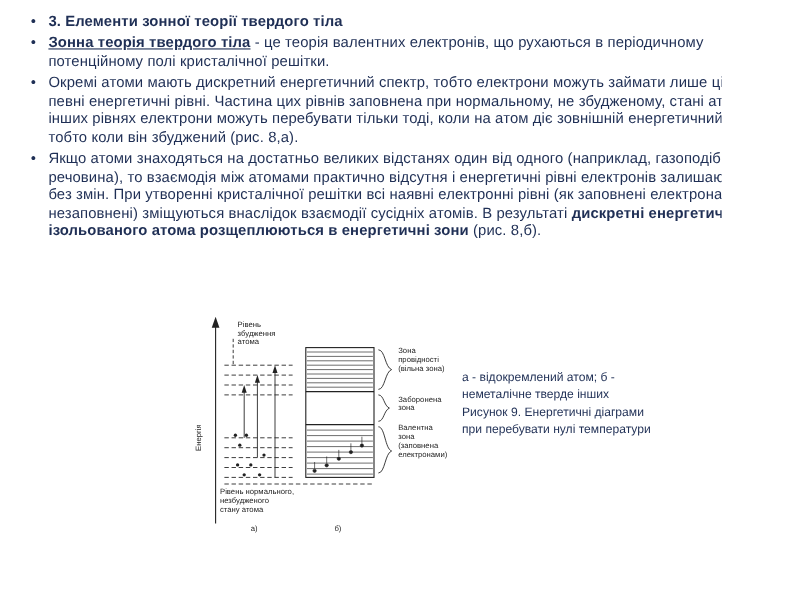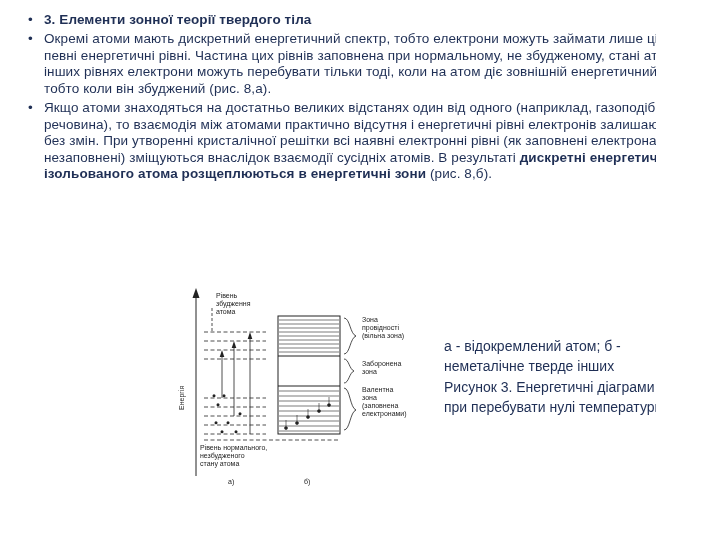--- a/index.html
+++ b/index.html
@@ -19,33 +19,36 @@
 
   .diagram{position:absolute;left:166px;top:280px;width:280px;height:216px;}
   .diagram svg{position:absolute;left:0;top:0;}
   .dlabel{
     position:absolute;font-size:7px;line-height:1.15;color:#222222;
     white-space:pre-line;font-family:"Liberation Sans", sans-serif;
   }
   .dlabel.rot{transform:rotate(-90deg);transform-origin:0 0;}
 
   .caption{
-    position:absolute;left:444px;top:336px;width:266px;
-    font-size:14px;line-height:1.45;color:#1f2f55;
+    position:absolute;left:420px;top:336px;width:266px;
+    font-size:11px;line-height:1.45;color:#1f2f55;
   }
   .caption div{white-space:nowrap;}
 </style>
 </head>
 <body>
 
 <div class="slide">
 
   <ul class="bullets">
     <li>
       <span class="bold">3. Елементи зонної теорії твердого тіла</span>
+    </li>
+    <li>
+      <span class="bold underline">Зонна теорія твердого тіла</span><span> - це теорія валентних електронів, що рухаються в періодичному потенційному полі кристалічної решітки.</span>
     </li>
     <li>
       <span>Окремі атоми мають дискретний енергетичний спектр, тобто електрони можуть займати лише цілком певні енергетичні рівні. Частина цих рівнів заповнена при нормальному, не збудженому, стані атома. На інших рівнях електрони можуть перебувати тільки тоді, коли на атом діє зовнішній енергетичний вплив, тобто коли він збуджений (рис. 8,а).</span>
     </li>
     <li>
       <span>Якщо атоми знаходяться на достатньо великих відстанях один від одного (наприклад, газоподібна речовина), то взаємодія між атомами практично відсутня і енергетичні рівні електронів залишаються без змін. При утворенні кристалічної решітки всі наявні електронні рівні (як заповнені електронами, так і незаповнені) зміщуються внаслідок взаємодії   сусідніх   атомів. В результаті </span><span class="bold">дискретні енергетичні рівні ізольованого атома розщеплюються в енергетичні зони</span><span> (рис. 8,б).</span>
     </li>
   </ul>
 
   <div class="diagram">
@@ -152,17 +155,17 @@
     <div class="dlabel" style="left:34px;top:164px;width:100px;">Рівень нормального,
 незбудженого
 стану атома</div>
     <div class="dlabel" style="left:62px;top:198px;">а)</div>
     <div class="dlabel" style="left:138px;top:198px;">б)</div>
   </div>
 
   <div class="caption">
     <div>а - відокремлений атом; б -</div>
     <div>неметалічне тверде інших</div>
-    <div>Рисунок 3. Енергетичні діаграми</div>
+    <div>Рисунок 9. Енергетичні діаграми</div>
     <div>при перебувати нулі температури</div>
   </div>
 
 </div>
 
 </body></html>

